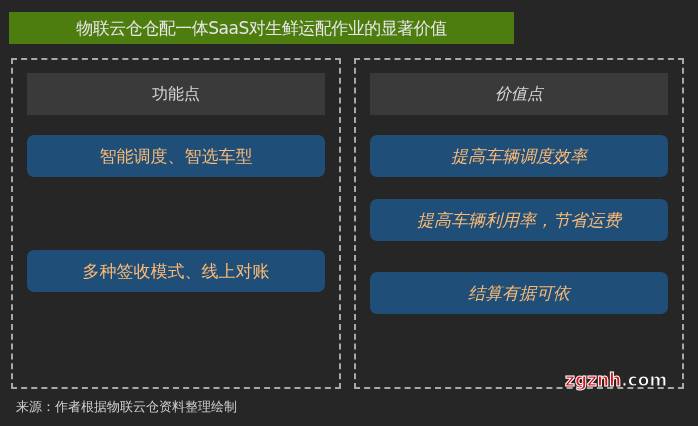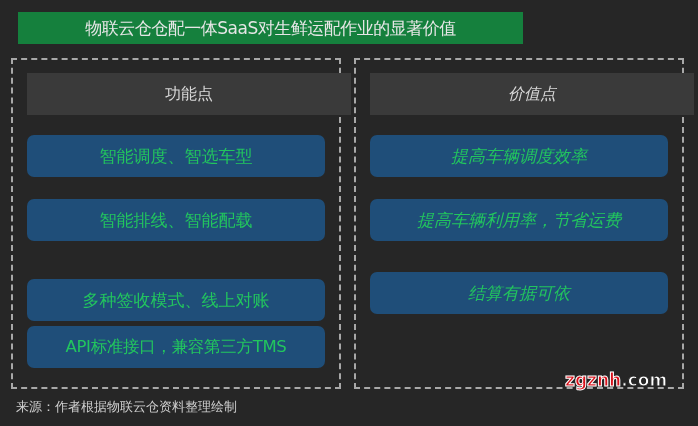--- a/index.html
+++ b/index.html
@@ -1,38 +1,36 @@
 <!DOCTYPE html>
 <html><head>
 <meta charset="utf-8">
 <style>
   html,body{margin:0;padding:0;}
   body{width:698px;height:426px;background:#262626;position:relative;overflow:hidden;font-family:"DejaVu Sans","Liberation Sans",sans-serif;}
-  .title{position:absolute;left:18px;top:12px;width:505px;height:32px;background:#15803d;color:#e6e6e6;font-size:17px;line-height:32px;text-align:center;letter-spacing:-0.5px;}
+  .title{position:absolute;left:9px;top:12px;width:505px;height:32px;background:#4d7c0f;color:#e6e6e6;font-size:17px;line-height:32px;text-align:center;letter-spacing:-0.5px;}
   .panel{position:absolute;top:58px;width:330px;height:331px;border:2px dashed #a8a8a8;box-sizing:border-box;}
   .panel.left{left:11px;}
   .panel.right{left:354px;font-style:italic;}
-  .hdr{position:absolute;top:13px;left:14px;width:324px;height:42px;background:#3a3a3a;color:#d8d8d8;font-size:16px;line-height:42px;text-align:center;}
-  .pill{position:absolute;left:14px;width:298px;height:42px;background:#1f4e79;border-radius:7px;color:#22c55e;font-size:17px;line-height:42px;text-align:center;white-space:nowrap;cursor:pointer;}
+  .hdr{position:absolute;top:13px;left:14px;width:298px;height:42px;background:#3a3a3a;color:#d8d8d8;font-size:16px;line-height:42px;text-align:center;}
+  .pill{position:absolute;left:14px;width:298px;height:42px;background:#1f4e79;border-radius:7px;color:#fdba74;font-size:17px;line-height:42px;text-align:center;white-space:nowrap;cursor:pointer;}
   .source{position:absolute;left:16px;top:398px;color:#cfcfcf;font-size:13px;line-height:18px;}
   .wm{position:absolute;left:565px;top:370px;font-size:17px;font-weight:bold;font-family:"DejaVu Sans",sans-serif;letter-spacing:0px;}
   .wm .a{color:#d8101a;-webkit-text-stroke:1px #ffffff;}
   .wm .b{color:#ffffff;-webkit-text-stroke:1px #222222;}
 </style>
 </head>
 <body>
 
 <div class="title">物联云仓仓配一体SaaS对生鲜运配作业的显著价值</div>
 
 <div class="panel left">
   <div class="hdr">功能点</div>
   <div class="pill" style="top:75px">智能调度、智选车型</div>
-  <div class="pill" style="top:139px">智能排线、智能配载</div>
-  <div class="pill" style="top:219px">多种签收模式、线上对账</div>
-  <div class="pill" style="top:266px;font-size:16.5px;letter-spacing:-0.3px">API标准接口，兼容第三方TMS</div>
+  <div class="pill" style="top:190px">多种签收模式、线上对账</div>
 </div>
 
 <div class="panel right">
   <div class="hdr">价值点</div>
   <div class="pill" style="top:75px">提高车辆调度效率</div>
   <div class="pill" style="top:139px">提高车辆利用率，节省运费</div>
   <div class="pill" style="top:212px">结算有据可依</div>
 </div>
 
 <div class="source">来源：作者根据物联云仓资料整理绘制</div>

